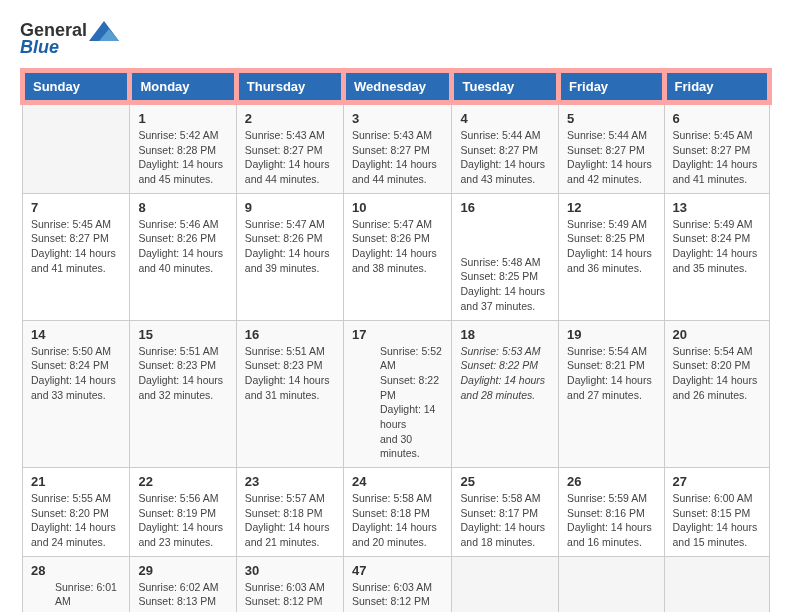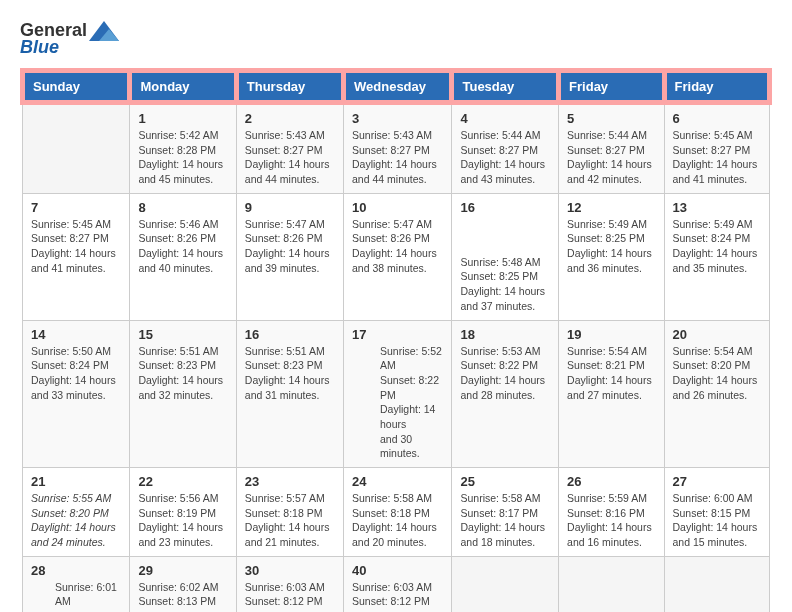--- a/index.html
+++ b/index.html
@@ -247,21 +247,21 @@
         </td>
         <td>
           <span class="day-number">17</span>
           <div class="day-info" style="white-space: pre-line; margin-left: 28px;">Sunrise: 5:52 AM
 Sunset: 8:22 PM
 Daylight: 14 hours
 and 30 minutes.</div>
         </td>
         <td>
           <span class="day-number">18</span>
-          <div class="day-info" style="white-space: pre-line;">Sunrise: 5:53 AM
+          <div class="day-info" style="white-space: pre-line; font-style: italic;">Sunrise: 5:53 AM
 Sunset: 8:22 PM
 Daylight: 14 hours
 and 28 minutes.</div>
         </td>
         <td>
           <span class="day-number">19</span>
           <div class="day-info" style="white-space: pre-line;">Sunrise: 5:54 AM
 Sunset: 8:21 PM
 Daylight: 14 hours
 and 27 minutes.</div>
@@ -270,21 +270,21 @@
           <span class="day-number">20</span>
           <div class="day-info" style="white-space: pre-line;">Sunrise: 5:54 AM
 Sunset: 8:20 PM
 Daylight: 14 hours
 and 26 minutes.</div>
         </td>
       </tr>
       <tr>
         <td>
           <span class="day-number">21</span>
-          <div class="day-info" style="white-space: pre-line; font-style: italic;">Sunrise: 5:55 AM
+          <div class="day-info" style="white-space: pre-line;">Sunrise: 5:55 AM
 Sunset: 8:20 PM
 Daylight: 14 hours
 and 24 minutes.</div>
         </td>
         <td>
           <span class="day-number">22</span>
           <div class="day-info" style="white-space: pre-line;">Sunrise: 5:56 AM
 Sunset: 8:19 PM
 Daylight: 14 hours
 and 23 minutes.</div>
@@ -341,21 +341,21 @@
 and 11 minutes.</div>
         </td>
         <td>
           <span class="day-number">30</span>
           <div class="day-info" style="white-space: pre-line;">Sunrise: 6:03 AM
 Sunset: 8:12 PM
 Daylight: 14 hours
 and 9 minutes.</div>
         </td>
         <td>
-          <span class="day-number">40</span>
+          <span class="day-number">47</span>
           <div class="day-info" style="white-space: pre-line;">Sunrise: 6:03 AM
 Sunset: 8:12 PM
 Daylight: 14 hours
 and 8 minutes.</div>
         </td>
         <td class="empty-cell"></td>
         <td class="empty-cell"></td>
         <td class="empty-cell"></td>
       </tr>
     </tbody>

